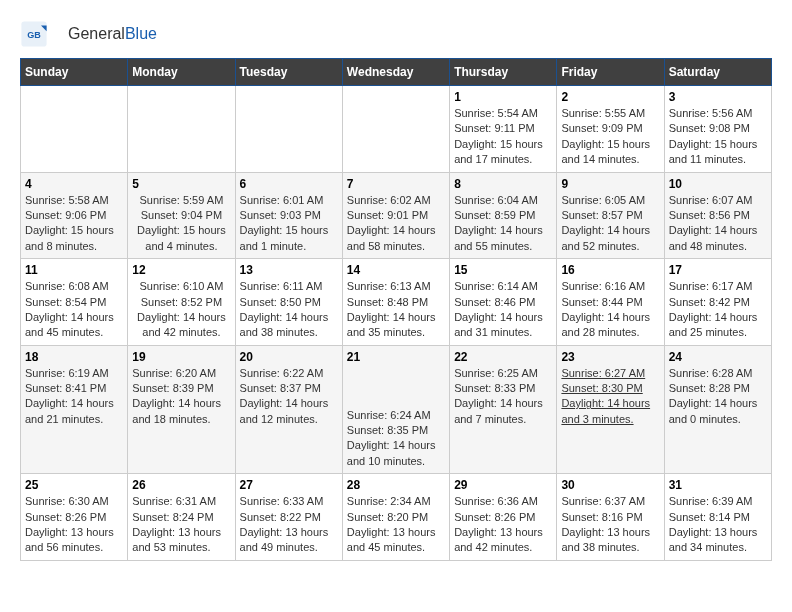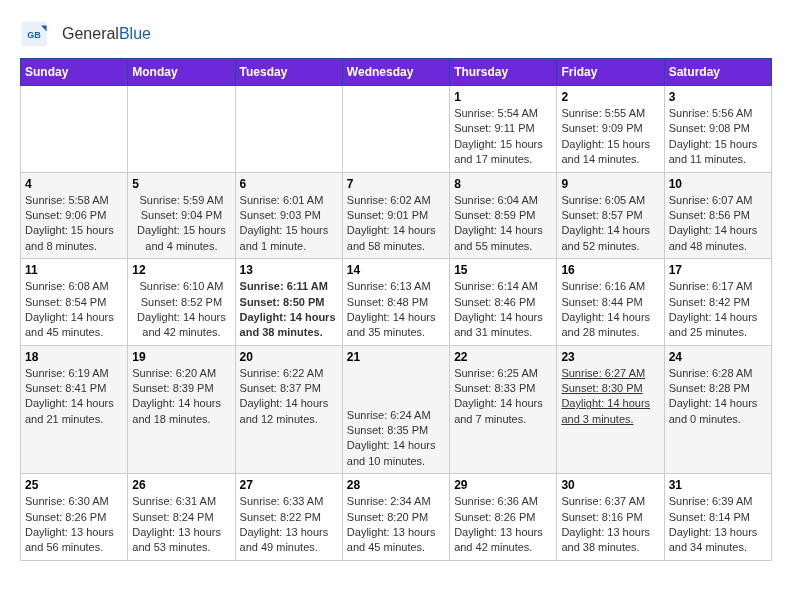--- a/index.html
+++ b/index.html
@@ -12,21 +12,21 @@
     }
     .header {
       display: flex;
       justify-content: space-between;
       align-items: flex-start;
       margin-bottom: 10px;
     }
     .logo {
       display: flex;
       align-items: center;
-      gap: 14px;
+      gap: 20px;
     }
     .logo-general { color: #333; }
     .logo-blue { color: #1a5faf; }
     .logo-icon {
       width: 28px;
       height: 28px;
     }
     .title-block {
       text-align: right;
     }
@@ -38,21 +38,21 @@
     .location {
       font-size: 16px;
       color: #444;
     }
     .calendar {
       width: 100%;
       border-collapse: collapse;
       font-size: 11px;
     }
     .calendar th {
-      background: #6d28d9;
+      background: #404040;
       color: #fff;
       padding: 6px 4px;
       text-align: left;
       font-size: 12px;
       border: 1px solid #1a5090;
     }
     .calendar td {
       border: 1px solid #ccc;
       padding: 4px;
       vertical-align: top;
@@ -195,21 +195,21 @@
         </td>
         <td>
           <div class="day-number">12</div>
           <div class="day-info" style="white-space: pre-line; text-align: center;">Sunrise: 6:10 AM
 Sunset: 8:52 PM
 Daylight: 14 hours
 and 42 minutes.</div>
         </td>
         <td>
           <div class="day-number">13</div>
-          <div class="day-info" style="white-space: pre-line; font-weight: bold;">Sunrise: 6:11 AM
+          <div class="day-info" style="white-space: pre-line;">Sunrise: 6:11 AM
 Sunset: 8:50 PM
 Daylight: 14 hours
 and 38 minutes.</div>
         </td>
         <td>
           <div class="day-number">14</div>
           <div class="day-info" style="white-space: pre-line;">Sunrise: 6:13 AM
 Sunset: 8:48 PM
 Daylight: 14 hours
 and 35 minutes.</div>

